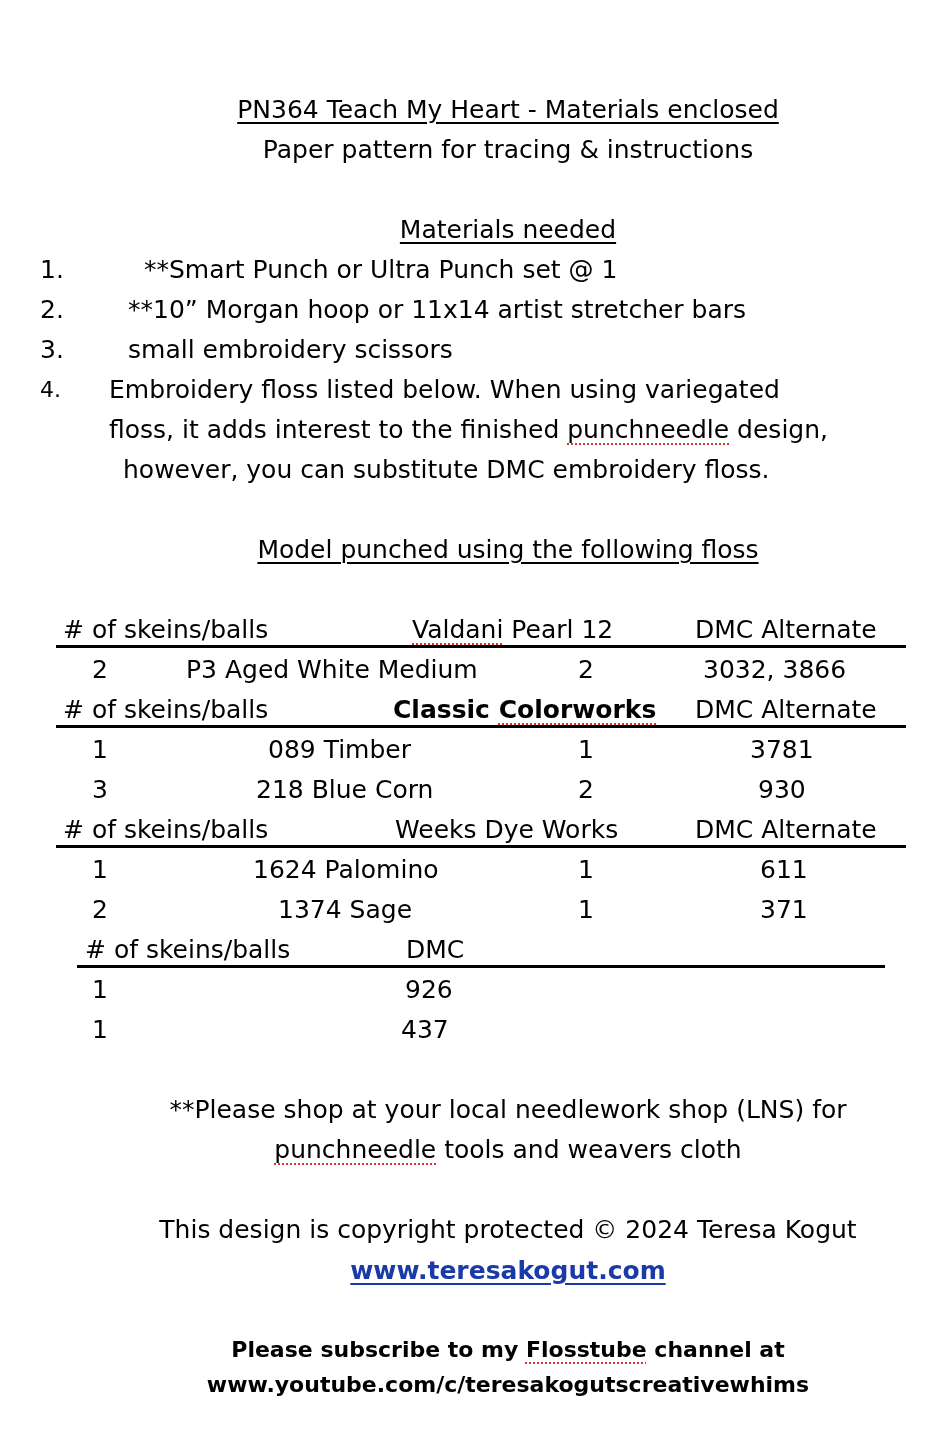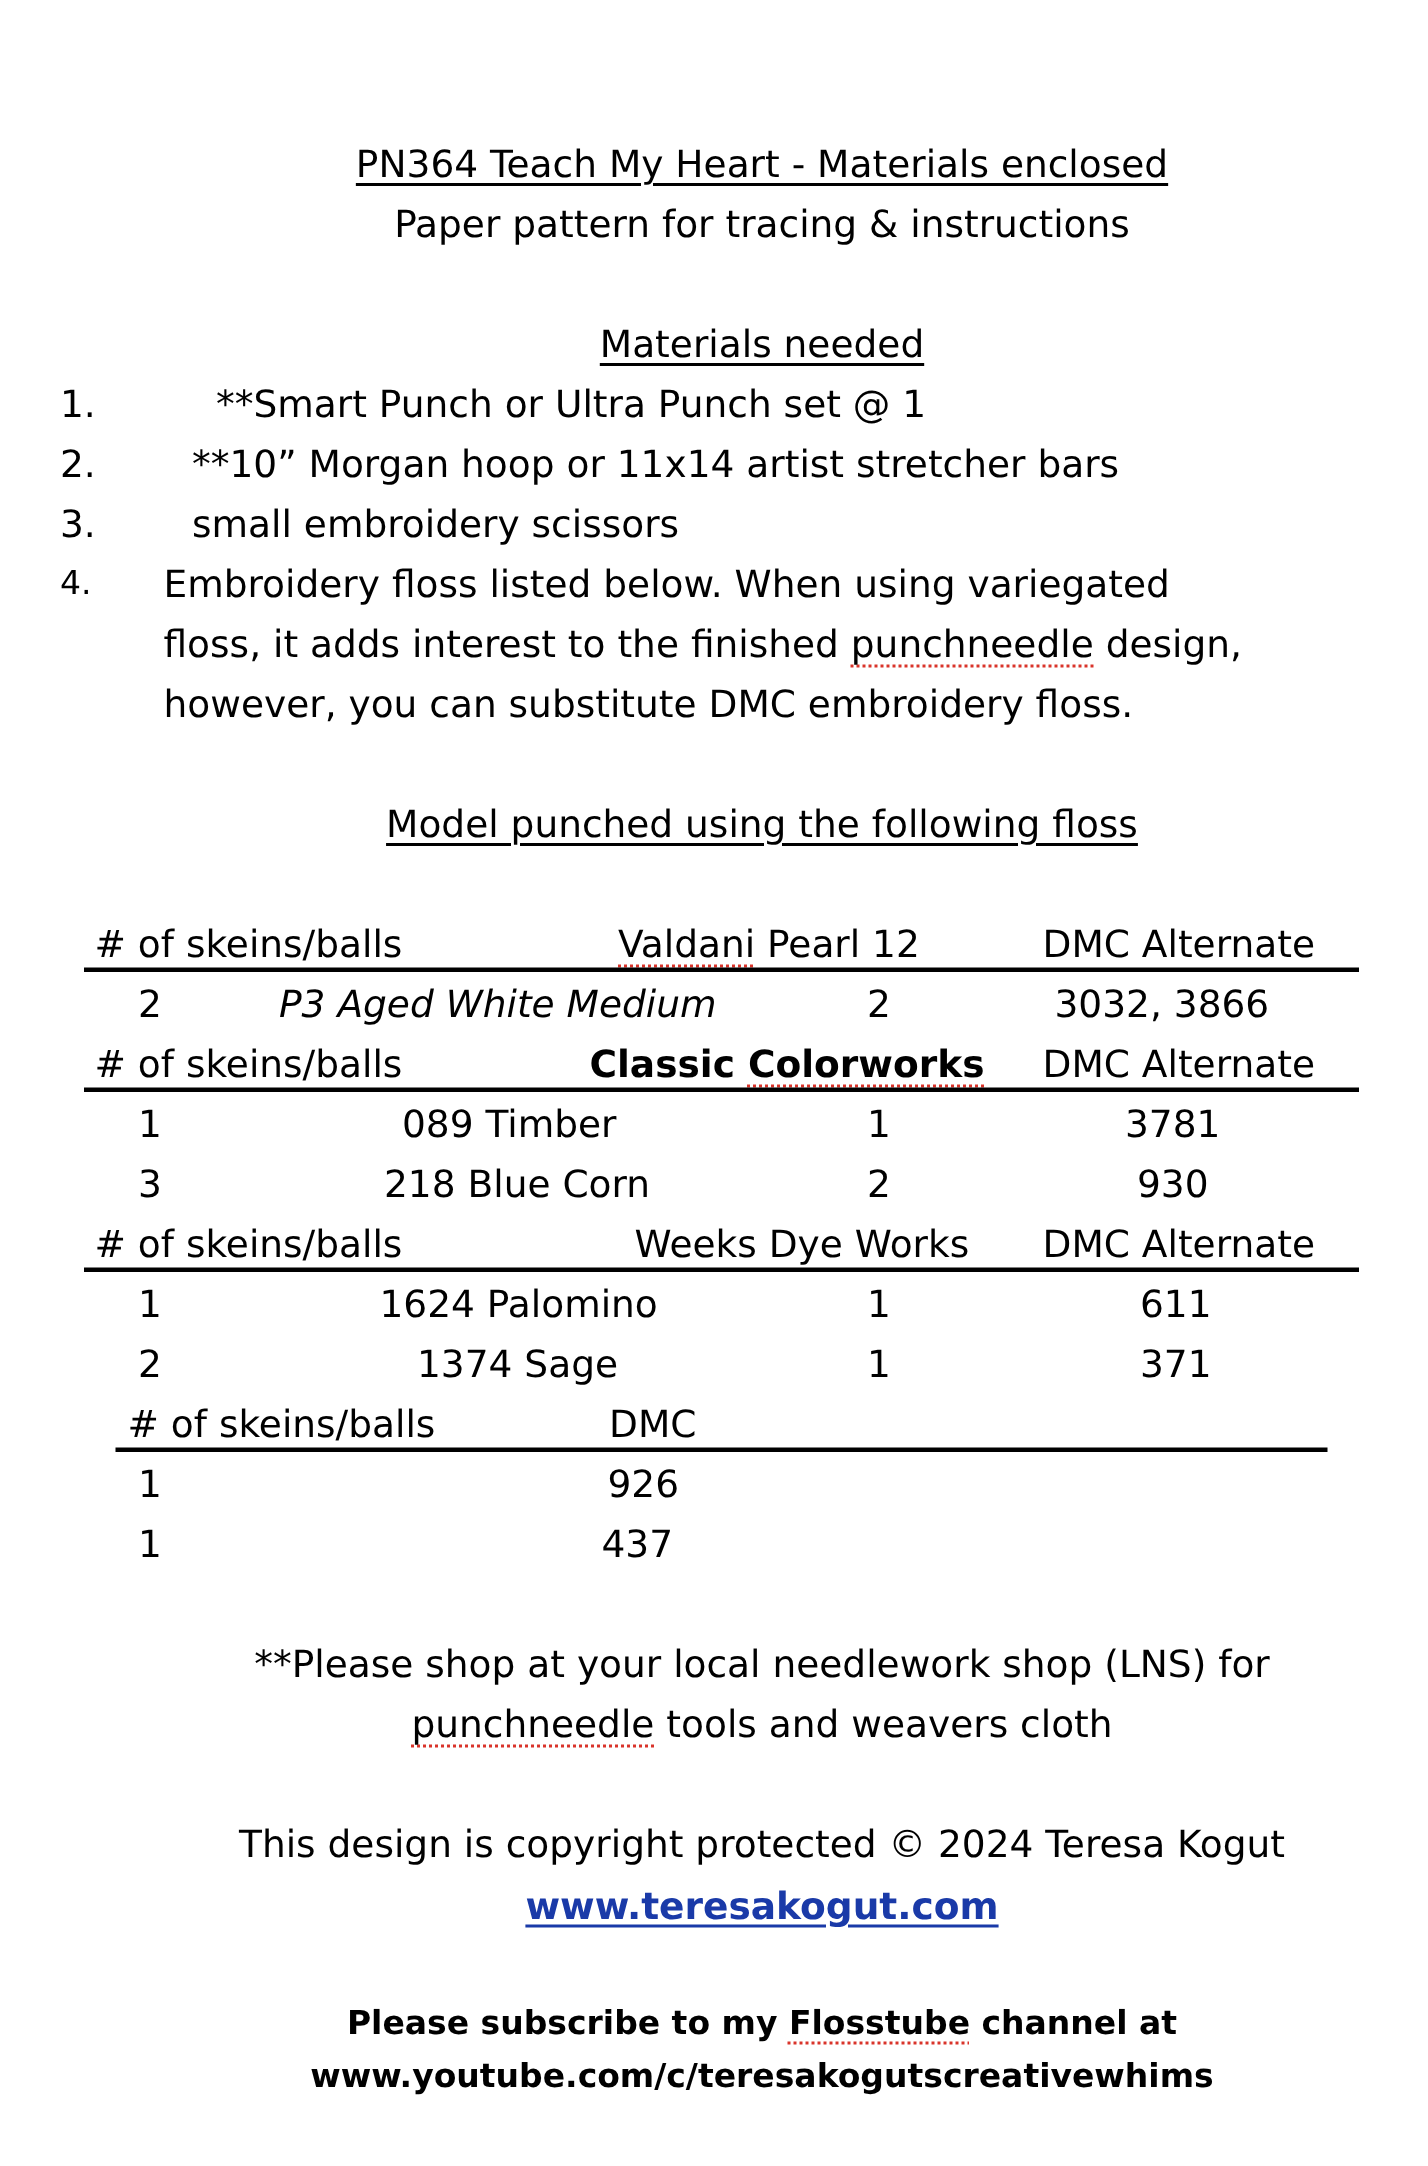--- a/index.html
+++ b/index.html
@@ -38,53 +38,53 @@
   </div>
   <div class="line" style="top:334px;left:0;">
     <span class="num">3.</span>
     <span class="txt" style="left:128px;">small embroidery scissors</span>
   </div>
   <div class="line" style="top:374px;left:0;">
     <span class="num" style="font-size:22px;">4.</span>
     <span class="txt" style="left:109px;">Embroidery floss listed below.  When using variegated</span>
   </div>
   <div class="line" style="top:414px;left:109px;">floss, it adds interest to the finished <span class="spell">punchneedle</span> design,</div>
-  <div class="line" style="top:454px;left:109px;">however, you can substitute DMC embroidery floss.</div>
+  <div class="line" style="top:454px;left:123px;">however, you can substitute DMC embroidery floss.</div>
 </div>
 
 <div class="line center" style="top:534px;"><span class="u">Model punched using the following floss</span></div>
 
 <div>
 
   <div class="cell" style="top:614px;left:63px;"># of skeins/balls</div>
   <div class="cell" style="top:614px;left:412px;"><span class="spell">Valdani</span> Pearl 12</div>
   <div class="cell" style="top:614px;left:695px;">DMC Alternate</div>
   <div class="hdr-rule" style="top:645px;left:56px;width:850px;"></div>
 
   <div class="cell" style="top:654px;left:92px;">2</div>
-  <div class="cell" style="top:654px;left:186px;font-style:italic;">P3 Aged White Medium</div>
+  <div class="cell" style="top:654px;left:186px;">P3 Aged White Medium</div>
   <div class="cell" style="top:654px;left:578px;">2</div>
   <div class="cell" style="top:654px;left:703px;">3032, 3866</div>
 
   <div class="cell" style="top:694px;left:63px;"># of skeins/balls</div>
   <div class="cell" style="top:694px;left:393px;font-weight:bold;">Classic <span class="spell">Colorworks</span></div>
   <div class="cell" style="top:694px;left:695px;">DMC Alternate</div>
   <div class="hdr-rule" style="top:725px;left:56px;width:850px;"></div>
 
   <div class="cell" style="top:734px;left:92px;">1</div>
   <div class="cell" style="top:734px;left:268px;">089 Timber</div>
   <div class="cell" style="top:734px;left:578px;">1</div>
   <div class="cell" style="top:734px;left:750px;">3781</div>
   <div class="cell" style="top:774px;left:92px;">3</div>
   <div class="cell" style="top:774px;left:256px;">218 Blue Corn</div>
   <div class="cell" style="top:774px;left:578px;">2</div>
   <div class="cell" style="top:774px;left:758px;">930</div>
 
   <div class="cell" style="top:814px;left:63px;"># of skeins/balls</div>
-  <div class="cell" style="top:814px;left:395px;margin-left:28px;">Weeks Dye Works</div>
+  <div class="cell" style="top:814px;left:395px;">Weeks Dye Works</div>
   <div class="cell" style="top:814px;left:695px;">DMC Alternate</div>
   <div class="hdr-rule" style="top:845px;left:56px;width:850px;"></div>
 
   <div class="cell" style="top:854px;left:92px;">1</div>
   <div class="cell" style="top:854px;left:253px;">1624 Palomino</div>
   <div class="cell" style="top:854px;left:578px;">1</div>
   <div class="cell" style="top:854px;left:760px;">611</div>
   <div class="cell" style="top:894px;left:92px;">2</div>
   <div class="cell" style="top:894px;left:278px;">1374 Sage</div>
   <div class="cell" style="top:894px;left:578px;">1</div>

